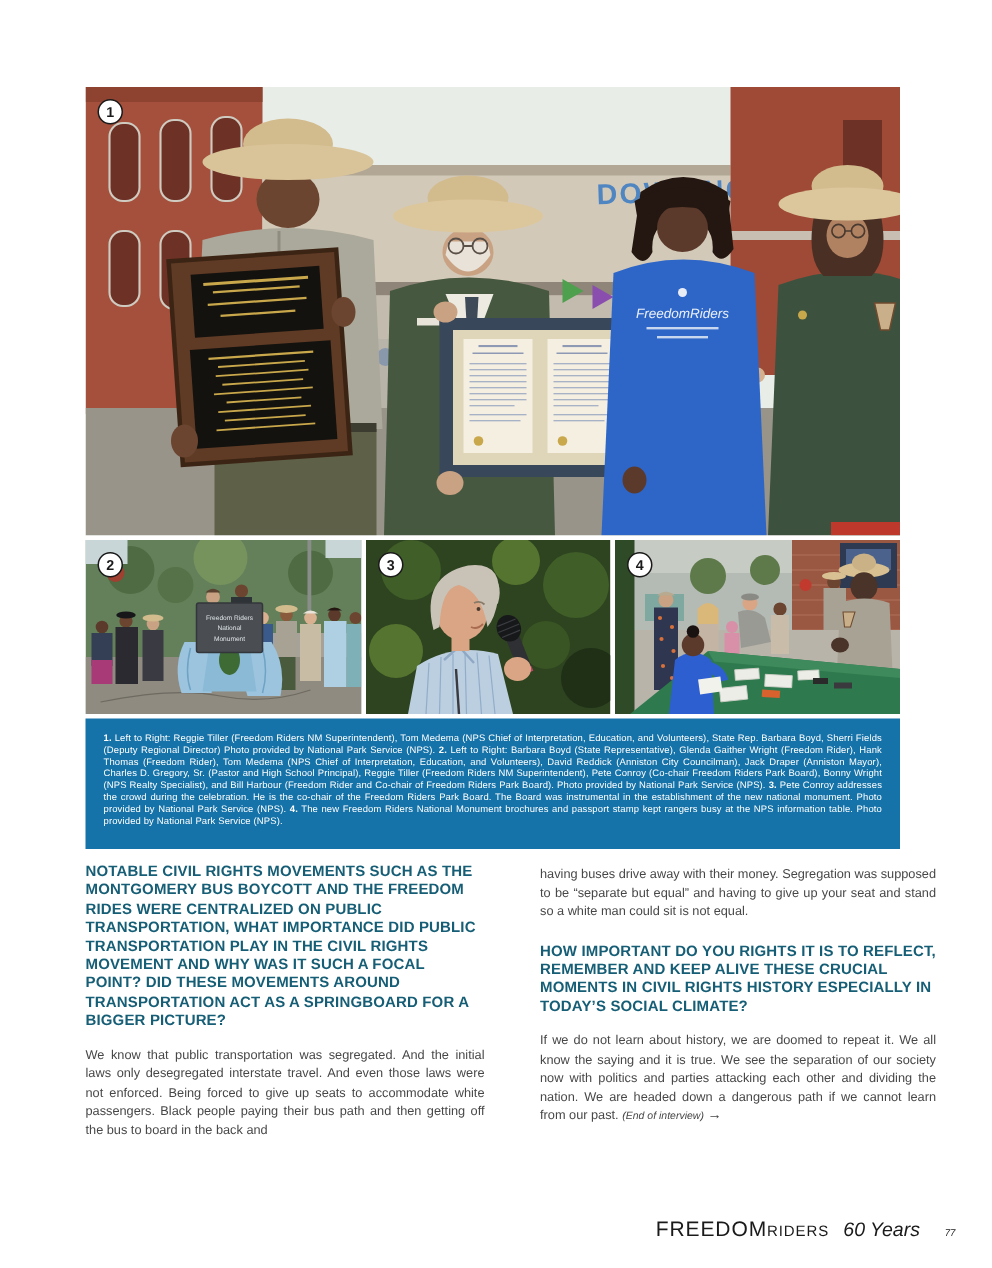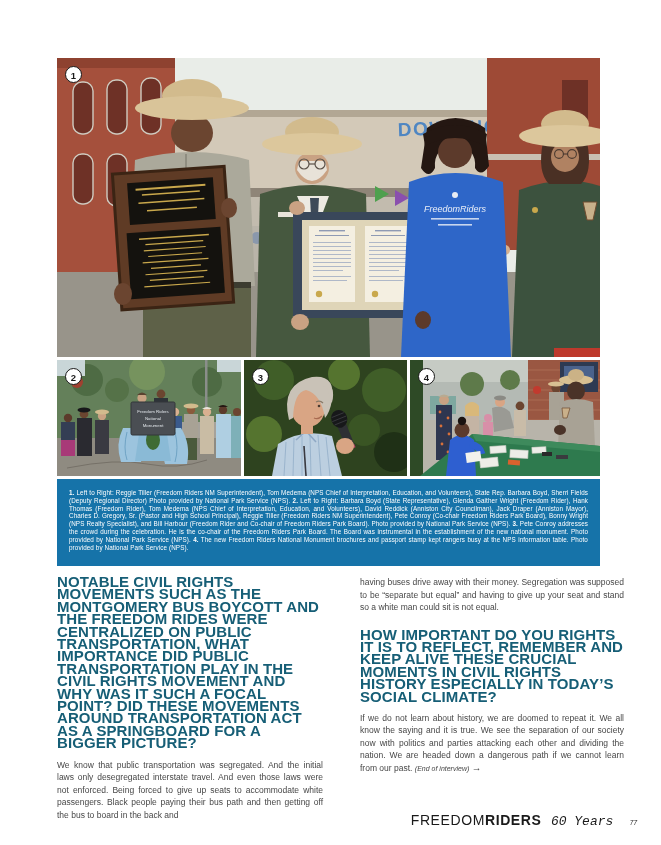--- a/index.html
+++ b/index.html
@@ -17,30 +17,30 @@
          line-height:17px;text-align:center;box-sizing:border-box;}
   .caption{position:absolute;left:57px;top:479px;width:543px;height:87px;background:#1673A9;
            box-sizing:border-box;padding:10px 12px 8px 12px;}
   .caption p{margin:0;color:#ffffff;font-size:6.3px;line-height:7.8px;text-align:justify;
              letter-spacing:.1px;}
   .caption b{font-weight:bold;}
   .article{position:absolute;left:57px;top:576px;width:543px;height:215px;}
   .col{position:absolute;top:0;}
   .col-left{left:0;width:266px;}
   .col-right{left:279px;width:264px;margin-left:24px;}
-  .article h2{margin:0 0 9px 0;color:#165E76;font-size:15px;line-height:12.4px;
+  .article h2{margin:0 0 9px 0;color:#165E76;font-size:10px;line-height:12.4px;
               font-weight:bold;letter-spacing:.1px;}
   .article p{margin:0;color:#474747;font-size:8.5px;line-height:12.5px;text-align:justify;}
   .col-right h2{margin-top:15px;}
   .endnote{font-size:7px;font-style:italic;color:#474747;}
   .arrow{font-size:9.5px;color:#474747;}
   .footer{position:absolute;top:811px;right:24px;color:#1a1a1a;white-space:nowrap;}
   .f-reg{font-size:14px;letter-spacing:.6px;}
-  .f-bold{font-size:14px;font-weight:bold;letter-spacing:.6px;text-align:right;}
-  .f-script{font-family:Liberation Mono, monospace;font-style:italic;font-size:13px;margin-left:5px;}
+  .f-bold{font-size:10px;font-weight:normal;letter-spacing:.6px;text-align:right;}
+  .f-script{font-family:Liberation Sans, sans-serif;font-style:italic;font-size:13px;margin-left:5px;}
   .f-num{font-size:6.5px;font-style:italic;margin-left:12px;}
 </style>
 </head>
 <body>
 
 <div class="page">
 
   <figure class="photo photo-main">
     <svg viewBox="0 0 543 299" preserveAspectRatio="none">
       <rect width="543" height="299" fill="#E9EDE8"></rect>

